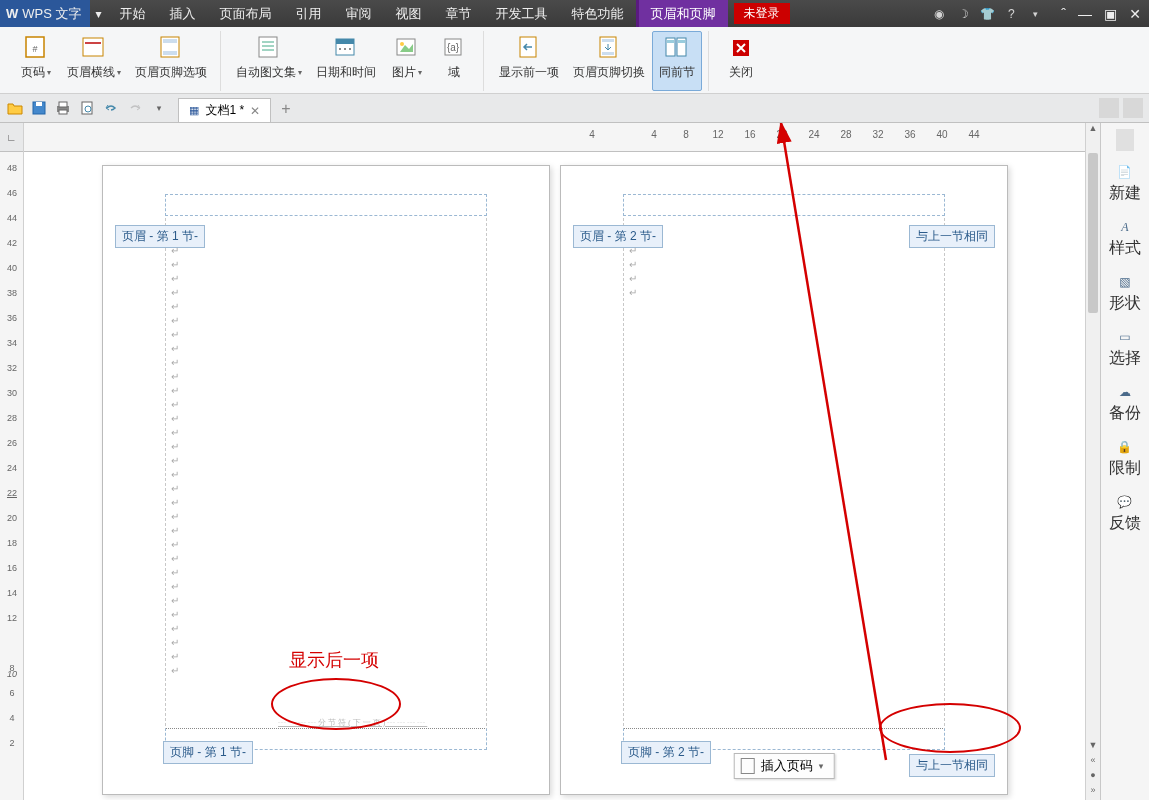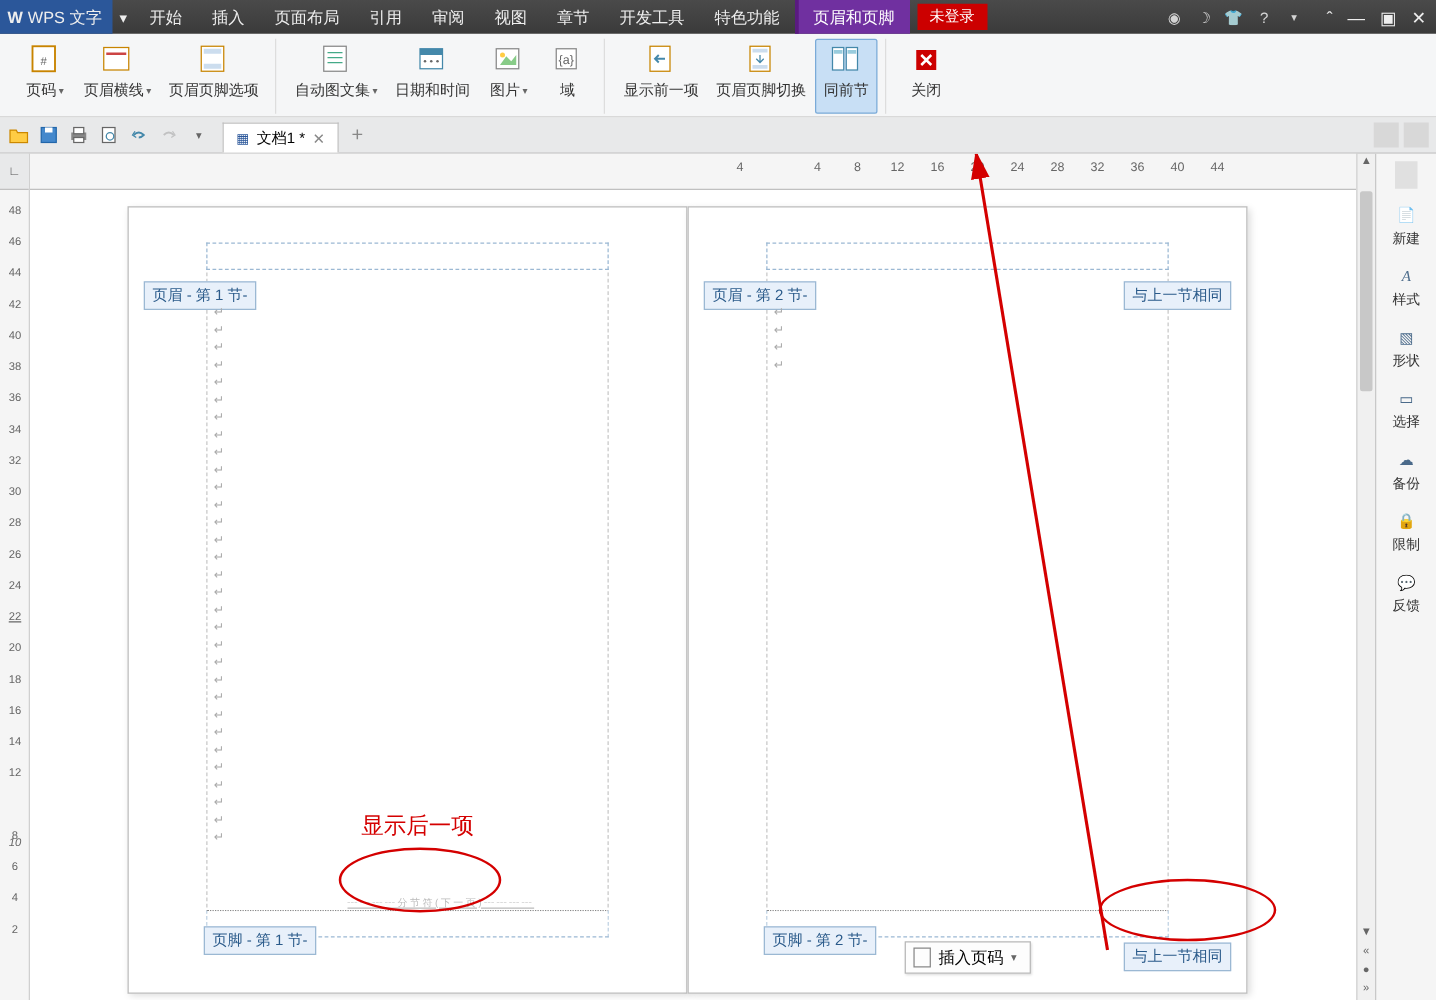--- a/index.html
+++ b/index.html
@@ -43,21 +43,21 @@
 
 .workspace { position: absolute; top: 123px; left: 0; right: 0; bottom: 0; display: flex; }
 .vruler { width: 24px; background: #f5f5f5; border-right: 1px solid #d0d0d0; position: relative; }
 .vruler .tick { position: absolute; left: 3px; font-size: 9px; color: #666; width: 18px; text-align: center; }
 .ruler-corner { height: 29px; background: #e8e9ea; border-bottom: 1px solid #c0c0c0; display:flex; align-items:center; justify-content:center; font-size:10px; color:#555;}
 
 .canvas-area { flex: 1; background: #fff; position: relative; overflow: hidden; }
 .hruler { height: 29px; background: #f5f5f5; border-bottom: 1px solid #c0c0c0; position: relative; }
 .hruler .htick { position: absolute; top: 6px; font-size: 10px; color: #666; transform: translateX(-50%); }
 
-.pages { position: absolute; top: 42px; left: 0; right: 0; bottom: 0; display: flex; padding-left: 78px; text-align: center; }
+.pages { position: absolute; top: 42px; left: 0; right: 0; bottom: 0; display: flex; gap: 10px; padding-left: 78px; text-align: center; }
 .page { width: 448px; height: 630px; background: #fff; border: 1px solid #bbb; box-shadow: 2px 2px 6px rgba(0,0,0,0.15); position: relative; }
 .hf-area { position: absolute; left: 62px; right: 62px; border: 1px dashed #9bb8d3; }
 .hf-header { top: 28px; height: 22px; }
 .hf-footer { bottom: 44px; height: 22px; border-top: 1px dotted #888; }
 .hf-body { position:absolute; left:62px; right:62px; top:52px; bottom:68px; border-left:1px dashed #c8c8c8; border-right:1px dashed #c8c8c8;}
 .hf-tag { position: absolute; background: #e8f0fa; border: 1px solid #9bb8d3; padding: 2px 6px; font-size: 12px; color: #2a5a8a; white-space: nowrap; }
 .hf-tag.left { left: 12px; }
 .hf-tag.right { right: 12px; }
 .hf-tag.header-tag { top: 59px; }
 .hf-tag.footer-tag { bottom: 30px; margin-left: 48px; }
@@ -68,21 +68,21 @@
 
 .insert-pn-btn { position: absolute; left: 50%; bottom: 15px; transform: translateX(-50%); background: #fdfdfd; border: 1px solid #b8b8b8; padding: 3px 10px 3px 6px; font-size: 13px; display: flex; align-items: center; gap: 6px; cursor: pointer; box-shadow: 1px 1px 2px rgba(0,0,0,0.15); }
 .insert-pn-btn .pn-icon { width: 14px; height: 16px; border: 1px solid #888; position: relative; }
 .insert-pn-btn .dd2 { font-size: 9px; color: #666; }
 
 
 .taskpane { width: 49px; background: #f5f5f5; border-left: 1px solid #c8c8c8; display: flex; flex-direction: column; align-items: center; padding-top: 6px; gap: 2px; }
 .tp-tab { width: 18px; height: 22px; background: #e0e0e0; margin-bottom: 4px; cursor: pointer; }
 .tp-item { display: flex; flex-direction: column; align-items: center; gap: 2px; padding: 6px 2px; cursor: pointer; width: 100%; }
 .tp-item .tp-icon { width: 20px; height: 18px; display:flex; align-items:center; justify-content:center; color:#4a6a8a; }
-.tp-item .tp-label { font-size: 11px; color: #333; }
+.tp-item .tp-label { font-size: 16px; color: #333; }
 
 .scrollbar-v { width: 15px; background: #f0f0f0; border-left: 1px solid #d0d0d0; position: relative; }
 .scrollbar-v .thumb { position: absolute; left: 2px; right: 2px; top: 30px; height: 160px; background: #c8c8c8; border-radius: 2px; }
 .scrollbar-v .arrow { position:absolute; left:0; right:0; height:15px; text-align:center; font-size:9px; color:#666; cursor:pointer;}
 
 
 .arrow-line { position: absolute; pointer-events: none; }
 .red-ellipse { position: absolute; border: 2.5px solid #d40000; border-radius: 50%; pointer-events: none; }
 .red-text { position: absolute; color: #d40000; font-size: 18px; font-family: SimSun, serif; pointer-events: none; }
 

